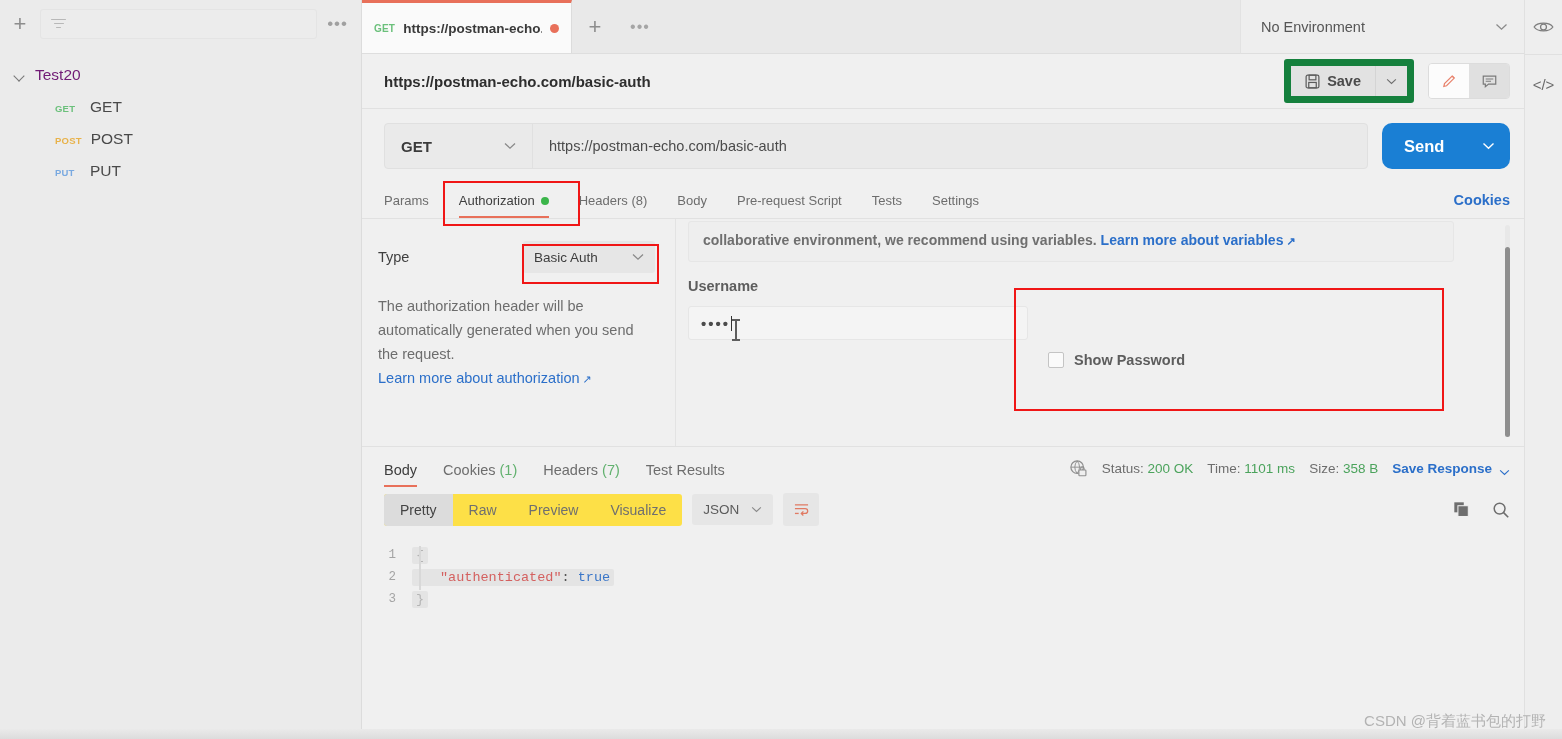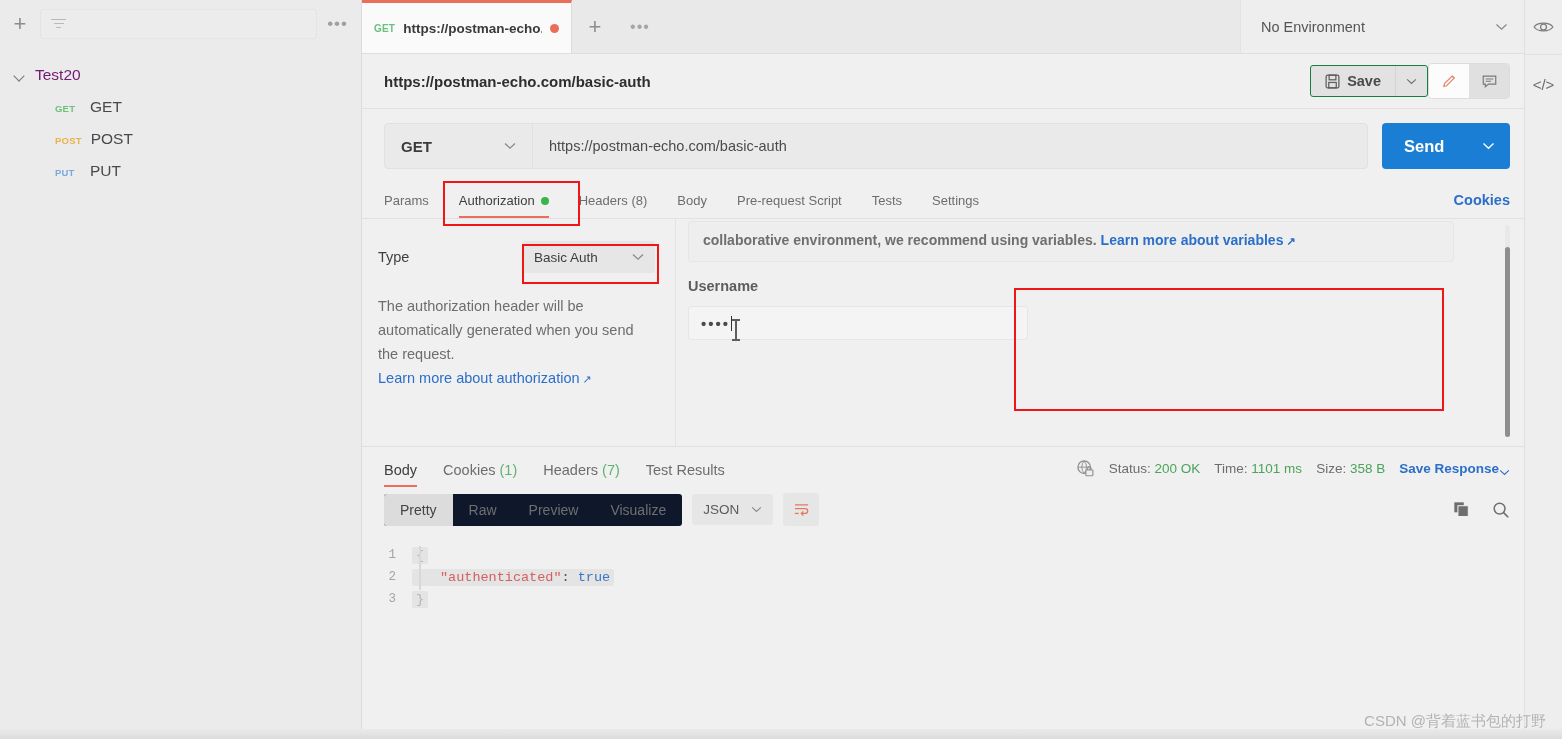--- a/index.html
+++ b/index.html
@@ -148,22 +148,22 @@
   .saverow {
     height: 55px;
     display: flex; align-items: center;
     padding: 0 14px 0 22px;
     border-bottom: 1px solid #e1e1e1;
     background: #f0f0f0;
   }
   .crumb { font-size: 15px; color: #2e2e2e; font-weight: 700; flex: 1; }
   .save-group {
     display: flex; align-items: stretch;
-    background: #e2e2e2; border: 1px solid #15803d; border-radius: 3px;
-    overflow: hidden; 
+    background: #e2e2e2; border: 7px solid #15803d; border-radius: 3px;
+    overflow: hidden; margin-right: 14px;
   }
   .save-main {
     display: flex; align-items: center; gap: 7px;
     padding: 7px 14px; cursor: pointer;
     font-size: 14.5px; color: #4a4a4a; font-weight: 600;
   }
   .save-caret {
     display: flex; align-items: center; justify-content: center;
     width: 32px; border-left: 1px solid #d4d4d4; cursor: pointer;
   }
@@ -202,21 +202,21 @@
   .method-sel span { font-size: 15px; color: #3b3b3b; font-weight: 600; }
   .url-text {
     flex: 1; display: flex; align-items: center;
     padding-left: 16px;
     font-size: 14.5px; color: #4b4b4b;
     cursor: text;
   }
   .send-btn {
     width: 128px; height: 46px;
     background: #1a7fd4;
-    border-radius: 4px;
+    border-radius: 10px;
     display: flex; align-items: center;
     justify-content: space-between;
     padding: 0 15px 0 22px;
     cursor: pointer;
   }
   .send-btn span { color: #fff; font-size: 16.5px; font-weight: 700; }
 
   
   .reqtabs {
     display: flex; align-items: flex-end;
@@ -365,30 +365,30 @@
   .cnt { color: #62b16f; }
   .status-area {
     margin-left: auto;
     display: flex; align-items: center; gap: 14px;
     padding-bottom: 9px;
   }
   .stat { font-size: 13.5px; color: #6d6d6d; white-space: nowrap; }
   .stat b { color: #4ba35c; font-weight: 400; }
   .save-resp {
     font-size: 13.5px; color: #2b6fc9; font-weight: 600;
-    display: flex; align-items: flex-end; cursor: pointer;
+    display: flex; align-items: flex-end; gap: 7px; cursor: pointer;
     white-space: nowrap;
   }
   .resp-toolbar {
     display: flex; align-items: center;
     padding: 6px 14px 0 22px;
     gap: 10px;
   }
   .seg {
-    display: flex; background: #0f172a; border-radius: 3px; overflow: hidden;
+    display: flex; background: #fde047; border-radius: 3px; overflow: hidden;
   }
   .seg div {
     padding: 8px 16px; font-size: 14px; color: #6f6f6f; cursor: pointer;
   }
   .seg div.active { background: #dcdcdc; color: #434343; }
   .json-sel {
     display: flex; align-items: center; gap: 12px;
     background: #e6e6e6; border-radius: 3px;
     padding: 8px 11px; cursor: pointer;
     font-size: 13.5px; color: #5b5b5b;
@@ -643,20 +643,24 @@
         </div>
 
         <div class="fieldrow second">
           <div class="finput pw">
             <span class="pwdots">••••</span>
               <span class="caret-blink"></span>
             <span class="ibeam"></span>
           </div>
         </div>
 
+        <div class="showpw">
+          <span class="cbox"></span>
+          <span>Show Password</span>
+        </div>
 
         <div class="vscroll-track"></div>
         <div class="vscroll"></div>
       </div>
     </div>
 
     <div class="resp-head">
       <div class="restab active">
         <span>Body</span>
       </div>

